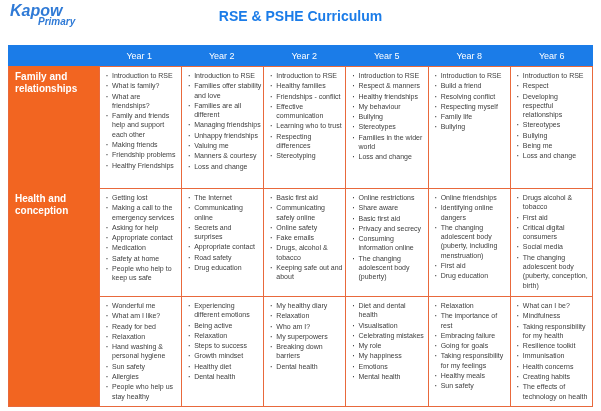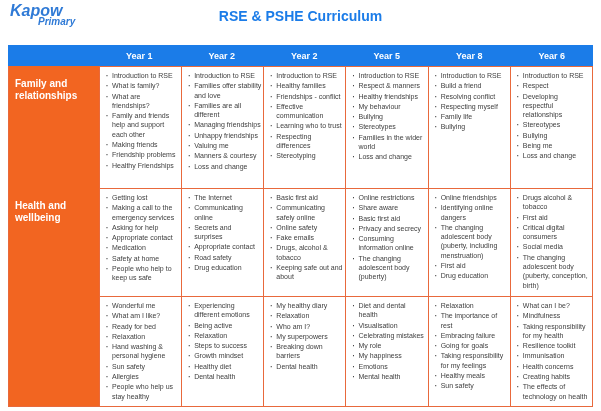--- a/index.html
+++ b/index.html
@@ -35,38 +35,38 @@
     font-size:14px; font-weight:bold;
   }
   
   .table-wrap { position:absolute; left:8px; top:45px; width:585px; }
   .header-bar {
     display:grid;
     grid-template-columns:90px repeat(6, 1fr);
     background:var(--blue);
     height:21px; align-items:center;
   }
-  .year-h { text-align:center; color:#ffffff; font-size:9px; font-weight:bold; }
+  .year-h { text-align:center; color:#ffffff; font-size:9px; font-weight:normal; }
   .body-grid {
     display:grid;
     grid-template-columns:90px repeat(6, 1fr);
     grid-template-rows:122px 108px 110px;
     border:1px solid var(--line);
     border-top:none;
     background:#ffffff;
     box-sizing:border-box;
   }
   .group-label-col {
     grid-row:1 / 4; grid-column:1;
     background:var(--orange);
     display:flex; flex-direction:column;
   }
   .group-label {
     color:#ffffff; font-weight:bold; font-size:10px; line-height:12px;
-    padding:12px 16px 0 6px; box-sizing:border-box; flex:0 0 auto;
+    padding:5px 16px 0 6px; box-sizing:border-box; flex:0 0 auto;
   }
   .group-label:nth-child(1){ height:122px; }
   .group-label:nth-child(2){ height:108px; }
   .group-label:nth-child(3){ height:110px; }
   .cell {
     border-left:1px solid var(--line);
     border-top:1px solid var(--line);
     padding:4px 2px 2px 5px;
     box-sizing:border-box;
     overflow:hidden;
@@ -101,21 +101,21 @@
   <div class="year-h">Year 1</div>
       <div class="year-h">Year 2</div>
       <div class="year-h">Year 2</div>
       <div class="year-h">Year 5</div>
       <div class="year-h">Year 8</div>
       <div class="year-h">Year 6</div>
     </div>
   <div class="body-grid">
     <div class="group-label-col">
         <div class="group-label">Family and relationships</div>
-        <div class="group-label">Health and wellbeing</div>
+        <div class="group-label">Health and conception</div>
       </div>
 
   <div class="cell" style="grid-area: 1 / 2;">
         <ul>
           <li>Introduction to RSE</li>
           <li>What is family?</li>
           <li>What are friendships?</li>
           <li>Family and friends help and support each other</li>
           <li>Making friends</li>
           <li>Friendship problems</li>

